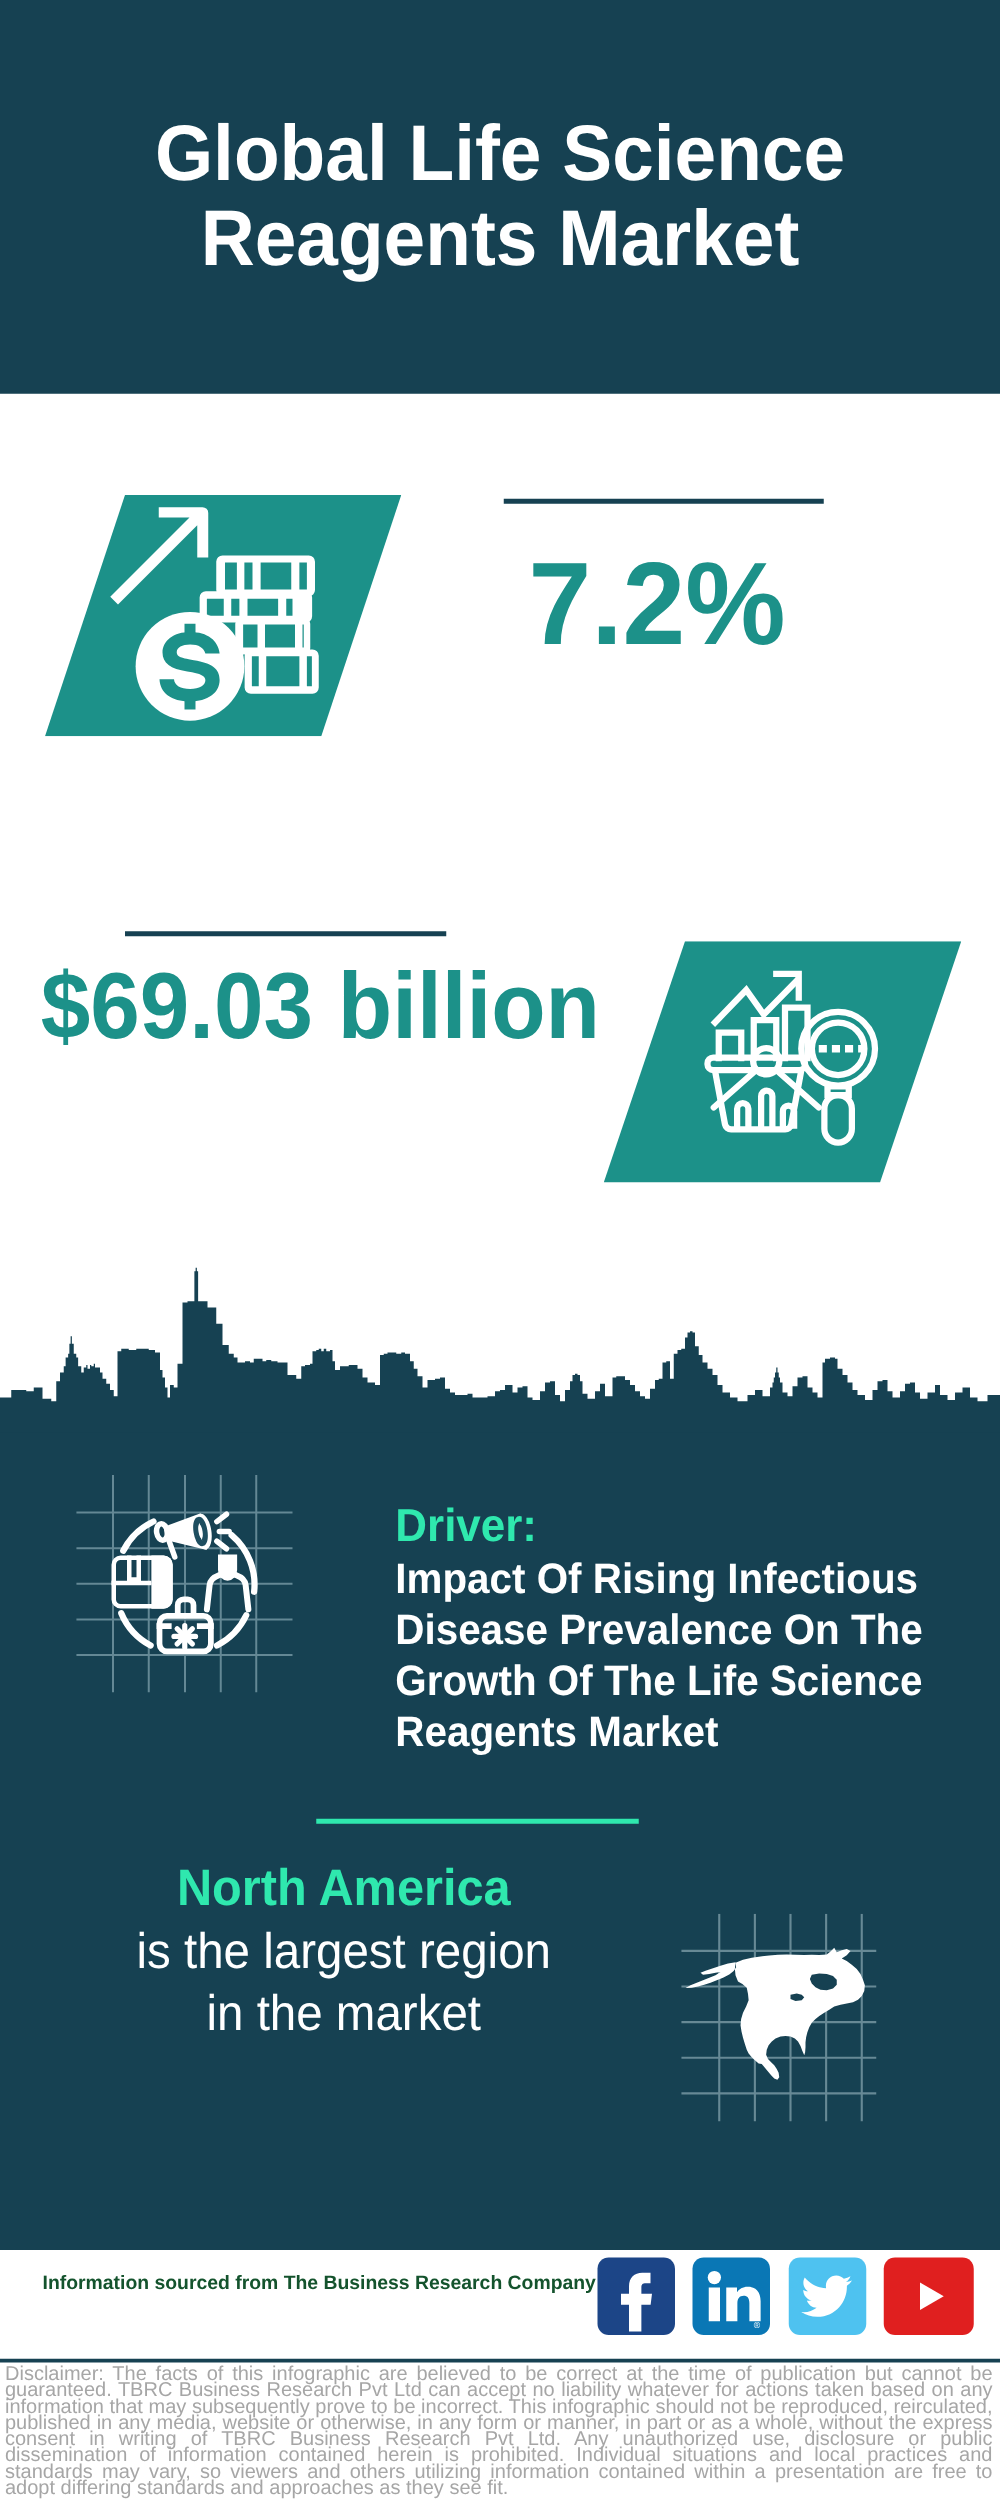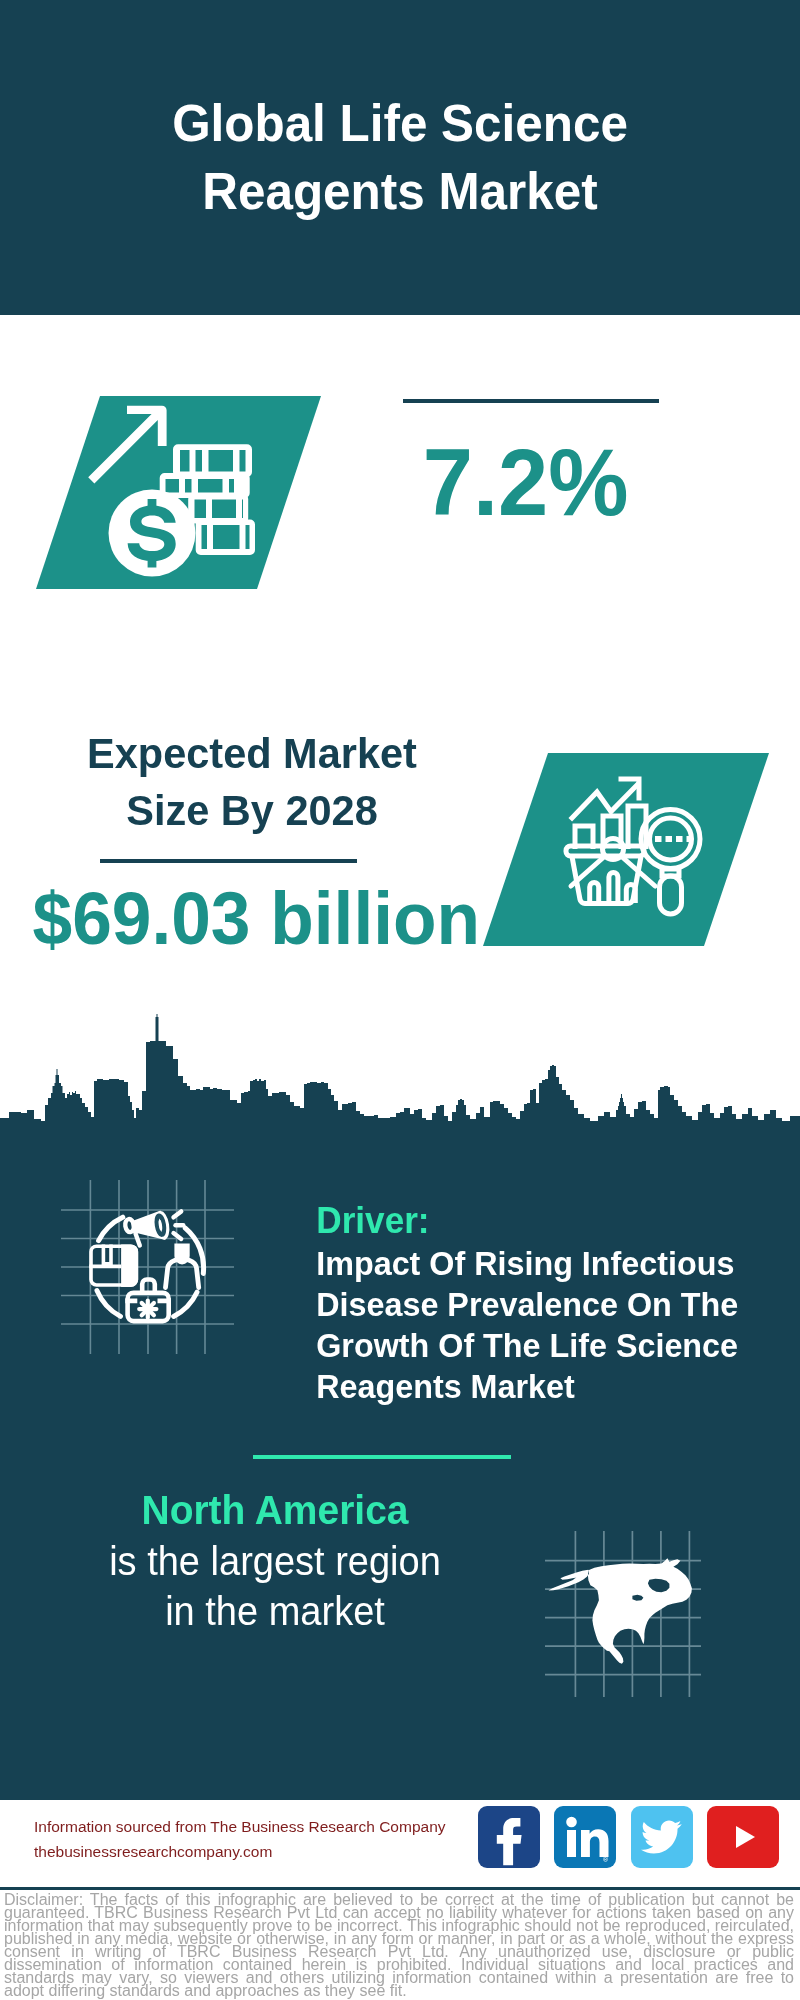--- a/index.html
+++ b/index.html
@@ -3,21 +3,21 @@
 <meta charset="utf-8">
 <style>
   html,body{margin:0;padding:0;}
   body{width:800px;height:2000px;background:#fff;font-family:"Liberation Sans",sans-serif;overflow:hidden;}
   .page{position:relative;width:800px;height:2000px;overflow:hidden;background:#fff;}
   .abs{position:absolute;}
 
   
   #header{left:0;top:0;width:800px;height:315px;background:#164152;}
   #header .title{position:absolute;left:0;top:89px;width:800px;text-align:center;color:#fff;
-    font-weight:bold;font-size:52px;line-height:68px;}
+    font-weight:bold;font-size:63px;line-height:68px;}
   #header .title > div{transform:scaleX(0.95);}
 
   
   .statlabel{font-weight:bold;color:#164152;text-align:center;}
   .statlabel > div{font-size:43px;line-height:57px;transform:scaleX(0.965);}
   .rule{background:#164152;height:4px;}
   .statvalue{color:#1C9189;font-weight:bold;text-align:center;white-space:nowrap;}
 
   #growth-icon-wrap{left:36px;top:396px;}
   #growth-text{left:320px;top:380px;width:440px;}
@@ -43,21 +43,21 @@
 
   
   #region-text{left:35px;top:1484px;width:480px;text-align:center;}
   #region-highlight{color:#2FE8AE;font-weight:bold;font-size:41px;line-height:52px;transform:scaleX(0.95);}
   #region-sub > div{color:#fff;font-size:40px;line-height:50px;font-weight:normal;transform:scaleX(0.95);}
   #region-map-wrap{left:545px;top:1531px;}
 
   
   #footer{left:0;top:1800px;width:800px;height:200px;background:#fff;}
   #src-text{left:34px;top:14px;}
-  .srctext{color:#7f1d1d;font-size:15.5px;line-height:25px;}
+  .srctext{color:#14532d;font-size:15.5px;line-height:25px;font-weight:bold;}
   #social{left:478px;top:6px;white-space:nowrap;}
   .soc{display:inline-block;width:62px;height:62px;border-radius:9px;margin-right:10px;position:relative;vertical-align:top;overflow:hidden;}
   #disclaimer-rule{left:0;top:87px;width:800px;height:3px;background:#164152;}
   #disclaimer{left:4px;top:93px;width:790px;color:#A6A6A6;font-size:16px;line-height:13px;text-align:justify;}
 </style>
 </head>
 <body>
 
 <div class="page">
 
@@ -90,24 +90,20 @@
 
     </div>
     <div class="abs" id="growth-text">
       <div class="rule" id="growth-rule"></div>
       <div class="statvalue" id="growth-value">7.2%</div>
     </div>
   </div>
 
   <div class="abs" id="size-block">
     <div class="abs" id="size-text">
-      <div class="statlabel">
-        <div>Expected Market</div>
-        <div>Size By 2028</div>
-      </div>
       <div class="rule" id="size-rule"></div>
       <div class="statvalue" id="size-value">$69.03 billion</div>
     </div>
     <div class="abs" id="size-icon-wrap">
       <svg width="286" height="193" viewBox="0 0 286 193" xmlns="http://www.w3.org/2000/svg">
   <polygon points="65,0 286,0 221,193 0,193" fill="#1C9189"></polygon>
   <g fill="none" stroke="#FFFFFF" stroke-width="5">
     <polyline points="89,65 114,39 128,58.6 154,32" stroke-linecap="square"></polyline>
     <polyline points="138,26 156,26 156,45" stroke-linecap="square"></polyline>
     <path d="M92,96 V73 h18 v23"></path>
@@ -237,21 +233,20 @@
     <path fill="#FFFFFF" d="M43.4,39.2 L49.4,36.7 L56.4,35.2 L63.4,34.2 L70.4,33.4 L77.4,32.8 L84.4,32.6 L91.4,32.8 L98.4,33 L104.4,32.8 L110.4,33 L116.4,32.6 L119.4,30.2 L122.4,27.2 L124.4,30.7 L128.4,29.2 L132.4,28.2 L135.4,29.7 L132.4,33.2 L128.4,35.7 L132.4,37.7 L136.4,40.7 L140.4,44.2 L143.4,48.2 L145.4,52.7 L146.9,57.2 L146.4,61.7 L144.4,65.7 L141.4,68.7 L137.4,70.7 L132.4,71.7 L127.4,72.7 L122.4,74.2 L118.4,76.7 L114.4,79.2 L110.4,81.7 L107.4,84.2 L104.4,87.2 L102.4,90.7 L100.9,94.7 L99.9,98.7 L99.4,102.7 L99.4,106.7 L99.1,110.7 L98.4,113.2 L96.9,109.7 L95.4,105.7 L93.4,102.2 L90.9,99.7 L87.4,98.2 L83.4,97.7 L79.4,98.2 L75.4,99.7 L72.4,102.2 L69.9,105.2 L68.4,108.7 L67.9,112.7 L69.4,116.2 L71.9,118.7 L74.4,121.2 L76.4,124.2 L77.9,127.2 L78.4,130.7 L76.9,132.7 L74.4,131.7 L71.9,129.2 L69.4,126.2 L66.9,123.2 L64.4,120.2 L61.9,119.7 L58.9,117.2 L56.4,114.7 L53.9,111.7 L52.4,108.7 L50.9,104.2 L49.4,99.2 L48.2,94.2 L47.4,89.2 L47.9,84.2 L49.4,79.2 L51.9,74.2 L53.9,69.2 L53.4,64.2 L52.4,59.2 L48.9,56.2 L45.4,54.2 L43.4,49.2 L42.9,44.2 Z M43.4,38.7 L37.4,39.8 L31.4,41.6 L25.4,43.6 L19.4,45.6 L15.4,47.2 L17.4,48.8 L22.4,48.2 L27.4,47.2 L31.4,46.6 L27.4,49.2 L22.4,51.2 L17.4,53.2 L12.4,55.2 L7.4,57.2 L3.4,59.4 L8.4,59.2 L13.4,58.2 L18.4,56.8 L23.4,55.2 L28.4,53.2 L33.4,51.2 L38.4,48.6 L41.9,45.7 L43.9,42.7 Z"></path>
     <path fill="#164152" d="M104.4,48.7 L110.4,47.7 L116.4,48.2 L121.4,49.7 L124.4,52.7 L124.4,56.7 L121.4,59.7 L116.4,61.2 L111.4,60.7 L107.4,58.7 L104.4,55.7 L102.9,52.2 Z M87.4,64.7 L92.4,63.7 L96.4,64.7 L98.4,66.7 L96.4,69.2 L91.4,69.7 L87.4,68.2 Z"></path>
   </g>
 </svg>
 
   </div>
 
   <div class="abs" id="footer">
     <div class="abs" id="src-text">
       <div class="srctext">Information sourced from The Business Research Company</div>
-      <div class="srctext">thebusinessresearchcompany.com</div>
     </div>
     <div class="abs" id="social">
       
       <span class="soc" style="background:#1C4587">
         <svg width="62" height="62" viewBox="0 0 62 62">
             <path d="M36.8,20.5 h5.6 v-8.4 h-6.6 c-6.3,0 -10.6,3.8 -10.6,10.8 v6.1 h-6.4 v8.8 h6.4 v21.4 h9.9 V37.8 h7.4 l1.1,-8.8 h-8.5 v-5.2 c0,-2.1 0.7,-3.3 3.7,-3.3 Z" fill="#fff"></path>
           </svg>
       </span>
       <span class="soc" style="background:#0A77B5">
         <svg width="62" height="62" viewBox="0 0 62 62">

